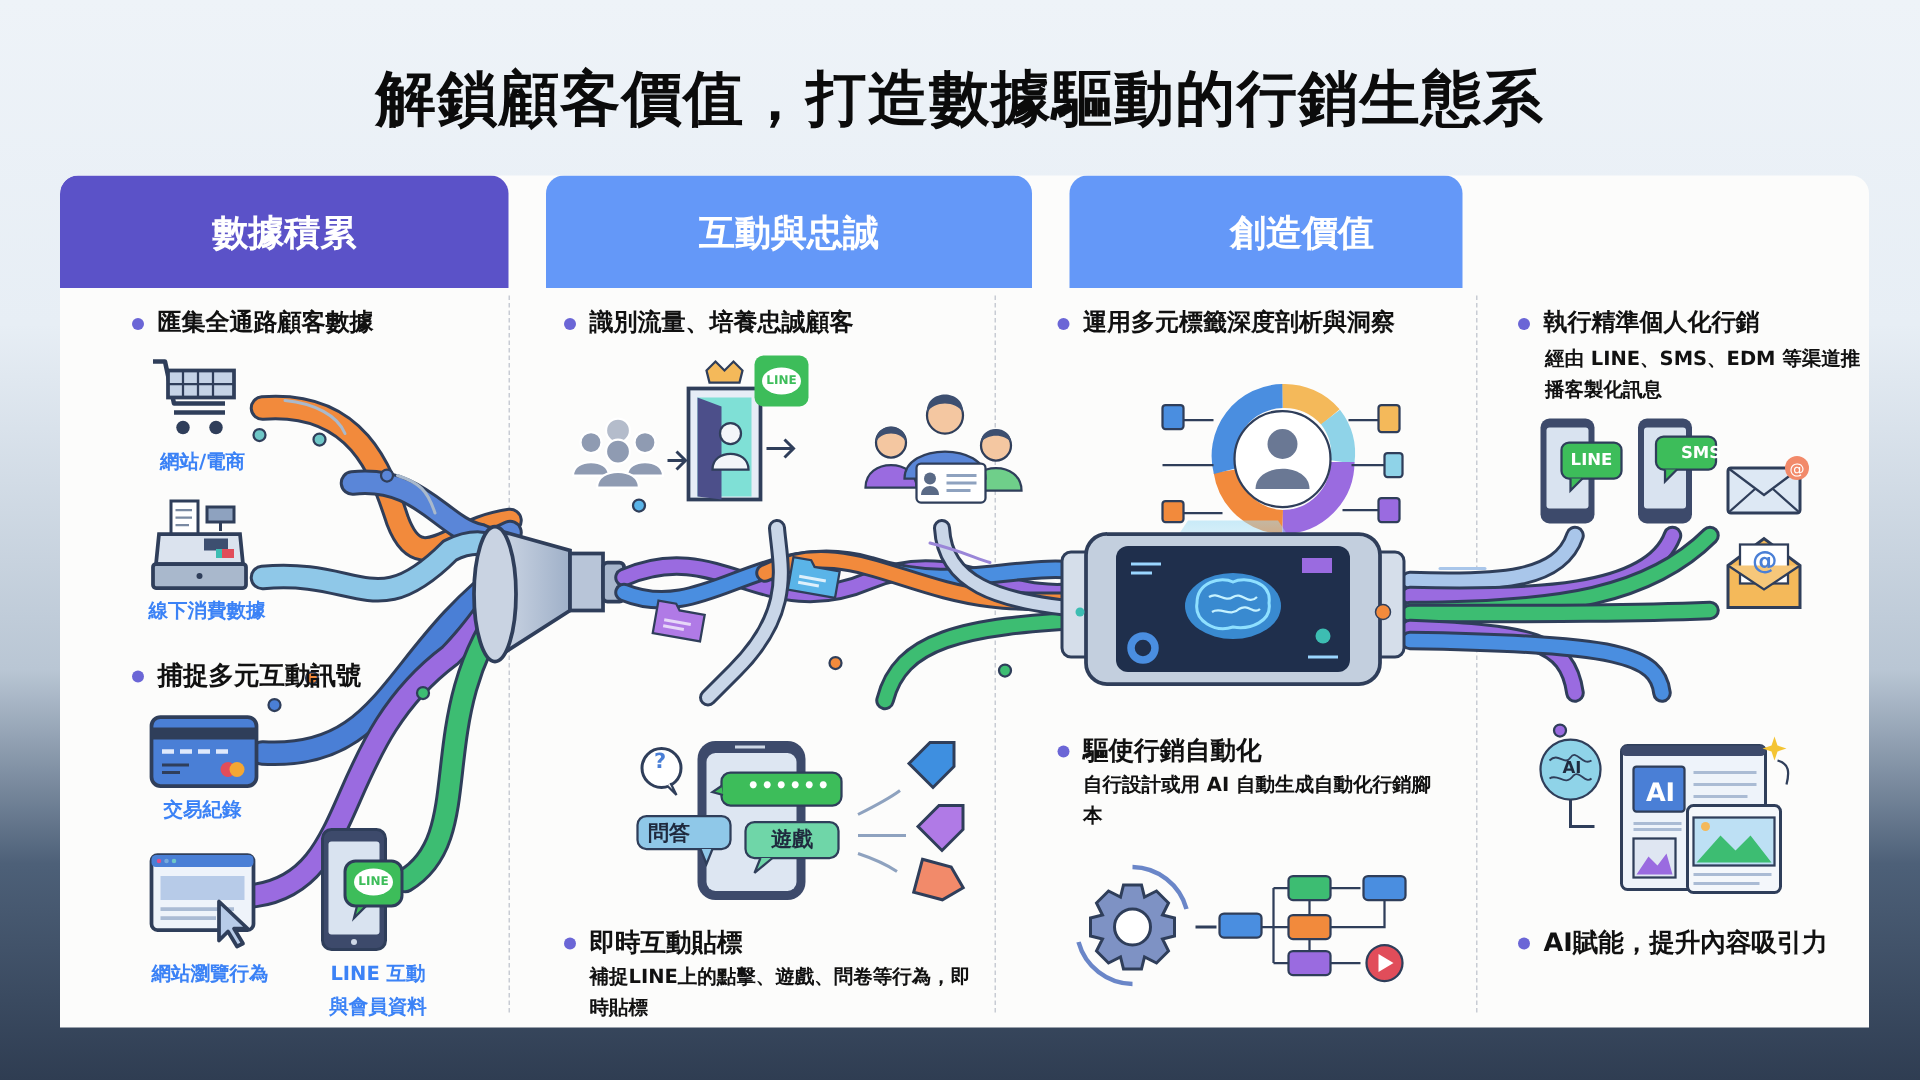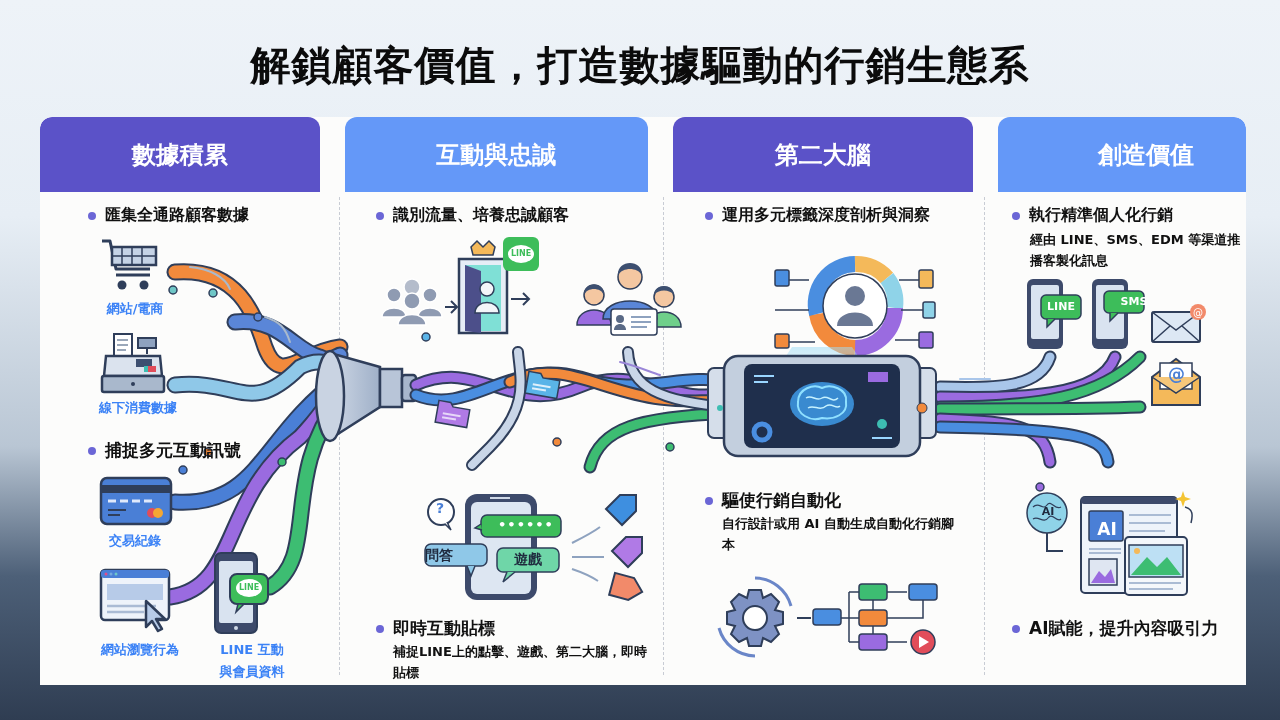--- a/index.html
+++ b/index.html
@@ -43,21 +43,20 @@
 </style>
 </head>
 <body>
 
 <div class="title">解鎖顧客價值，打造數據驅動的行銷生態系</div>
 
 <div class="card">
   <div class="headers">
     <div class="hdr c1">數據積累</div>
     <div class="hdr c2">互動與忠誠</div>
-    <div class="hdr c3">第二大腦</div>
     <div class="hdr c4">創造價值</div>
   </div>
 
   <div class="divider" style="left:299px"></div>
   <div class="divider" style="left:623px"></div>
   <div class="divider" style="left:944px"></div>
 
   <svg style="left:0;top:0" width="1206" height="568" viewBox="0 0 1206 568">
     <defs>
       <linearGradient id="funnelG" x1="0" x2="1" y1="0" y2="0">
@@ -261,36 +260,36 @@
     <rect x="65" y="5" width="20" height="2" fill="#cfd8e6"></rect>
     <rect x="56" y="23" width="80" height="22" rx="6" fill="#3dbd5a" stroke="#2f3e5a" stroke-width="1.5"></rect>
     <path d="M56 32 L50 36 L57 38" fill="#3dbd5a" stroke="#2f3e5a" stroke-width="1.5"></path>
     <rect x="0" y="52" width="62" height="22" rx="6" fill="#8fc8e8" stroke="#2f3e5a" stroke-width="1.5"></rect>
     <path d="M42 74 L46 84 L50 74" fill="#8fc8e8" stroke="#2f3e5a" stroke-width="1.5"></path>
     <rect x="72" y="56" width="62" height="24" rx="6" fill="#6fd6a8" stroke="#2f3e5a" stroke-width="1.5"></rect>
     <path d="M82 80 L78 90 L90 80" fill="#6fd6a8" stroke="#2f3e5a" stroke-width="1.5"></path>
   </svg>
   <div class="ico" style="left:396px;top:383px;font-size:14px;font-weight:700;color:#4a7fd6">?</div>
   <div class="ico" style="left:448px;top:400px;font-size:13px;font-weight:700;color:#fff;letter-spacing:1px;width:76px;text-align:center">••••••</div>
-  <div class="ico" style="left:385px;top:430px;font-size:14px;font-weight:700;color:#1f2a3e;width:42px;">問答</div>
+  <div class="ico" style="left:385px;top:430px;font-size:14px;font-weight:700;color:#1f2a3e;width:42px;text-align:center">問答</div>
   <div class="ico" style="left:457px;top:434px;font-size:14px;font-weight:700;color:#1f2a3e;width:62px;text-align:center">遊戲</div>
 
   <svg class="ico" style="left:530px;top:370px" width="90" height="115" viewBox="0 0 90 115">
     <path d="M2 56 C14 50 22 46 30 40" stroke="#8ea2bf" stroke-width="2" fill="none"></path>
     <path d="M2 70 H34" stroke="#8ea2bf" stroke-width="2"></path>
     <path d="M2 82 C14 86 22 90 28 94" stroke="#8ea2bf" stroke-width="2" fill="none"></path>
     <g stroke="#2f3e5a" stroke-width="2">
       <path d="M36 22 L50 8 L66 8 L66 24 L52 38 Z" fill="#3e8fe0"></path>
       <path d="M42 64 L56 50 L72 50 L72 66 L58 80 Z" fill="#b07ae6"></path>
       <path d="M38 98 L52 84 L68 84 L68 100 L54 114 Z" fill="#f28a6a" transform="rotate(60 52 98)"></path>
     </g>
   </svg>
 
   <div class="bullet big" style="left:336px;top:500px">即時互動貼標</div>
-  <div class="desc" style="left:353px;top:524px;width:265px">補捉LINE上的點擊、遊戲、第二大腦，即時貼標</div>
+  <div class="desc" style="left:353px;top:524px;width:265px">補捉LINE上的點擊、遊戲、問卷等行為，即時貼標</div>
 
   <div class="bullet" style="left:665px;top:88px">運用多元標籤深度剖析與洞察</div>
 
   <svg class="ico" style="left:735px;top:135px" width="160" height="110" viewBox="0 0 160 110">
     <g fill="none" stroke-width="16">
       <path d="M80 12 A40 40 0 0 1 112 26" stroke="#f4b95a"></path>
       <path d="M112 26 A40 40 0 0 1 120 56" stroke="#8fd3e8"></path>
       <path d="M120 56 A40 40 0 0 1 80 96" stroke="#9a6be0"></path>
       <path d="M80 96 A40 40 0 0 1 42 62" stroke="#f28a3c"></path>
       <path d="M42 62 A40 40 0 0 1 80 12" stroke="#4a8ee0"></path>

